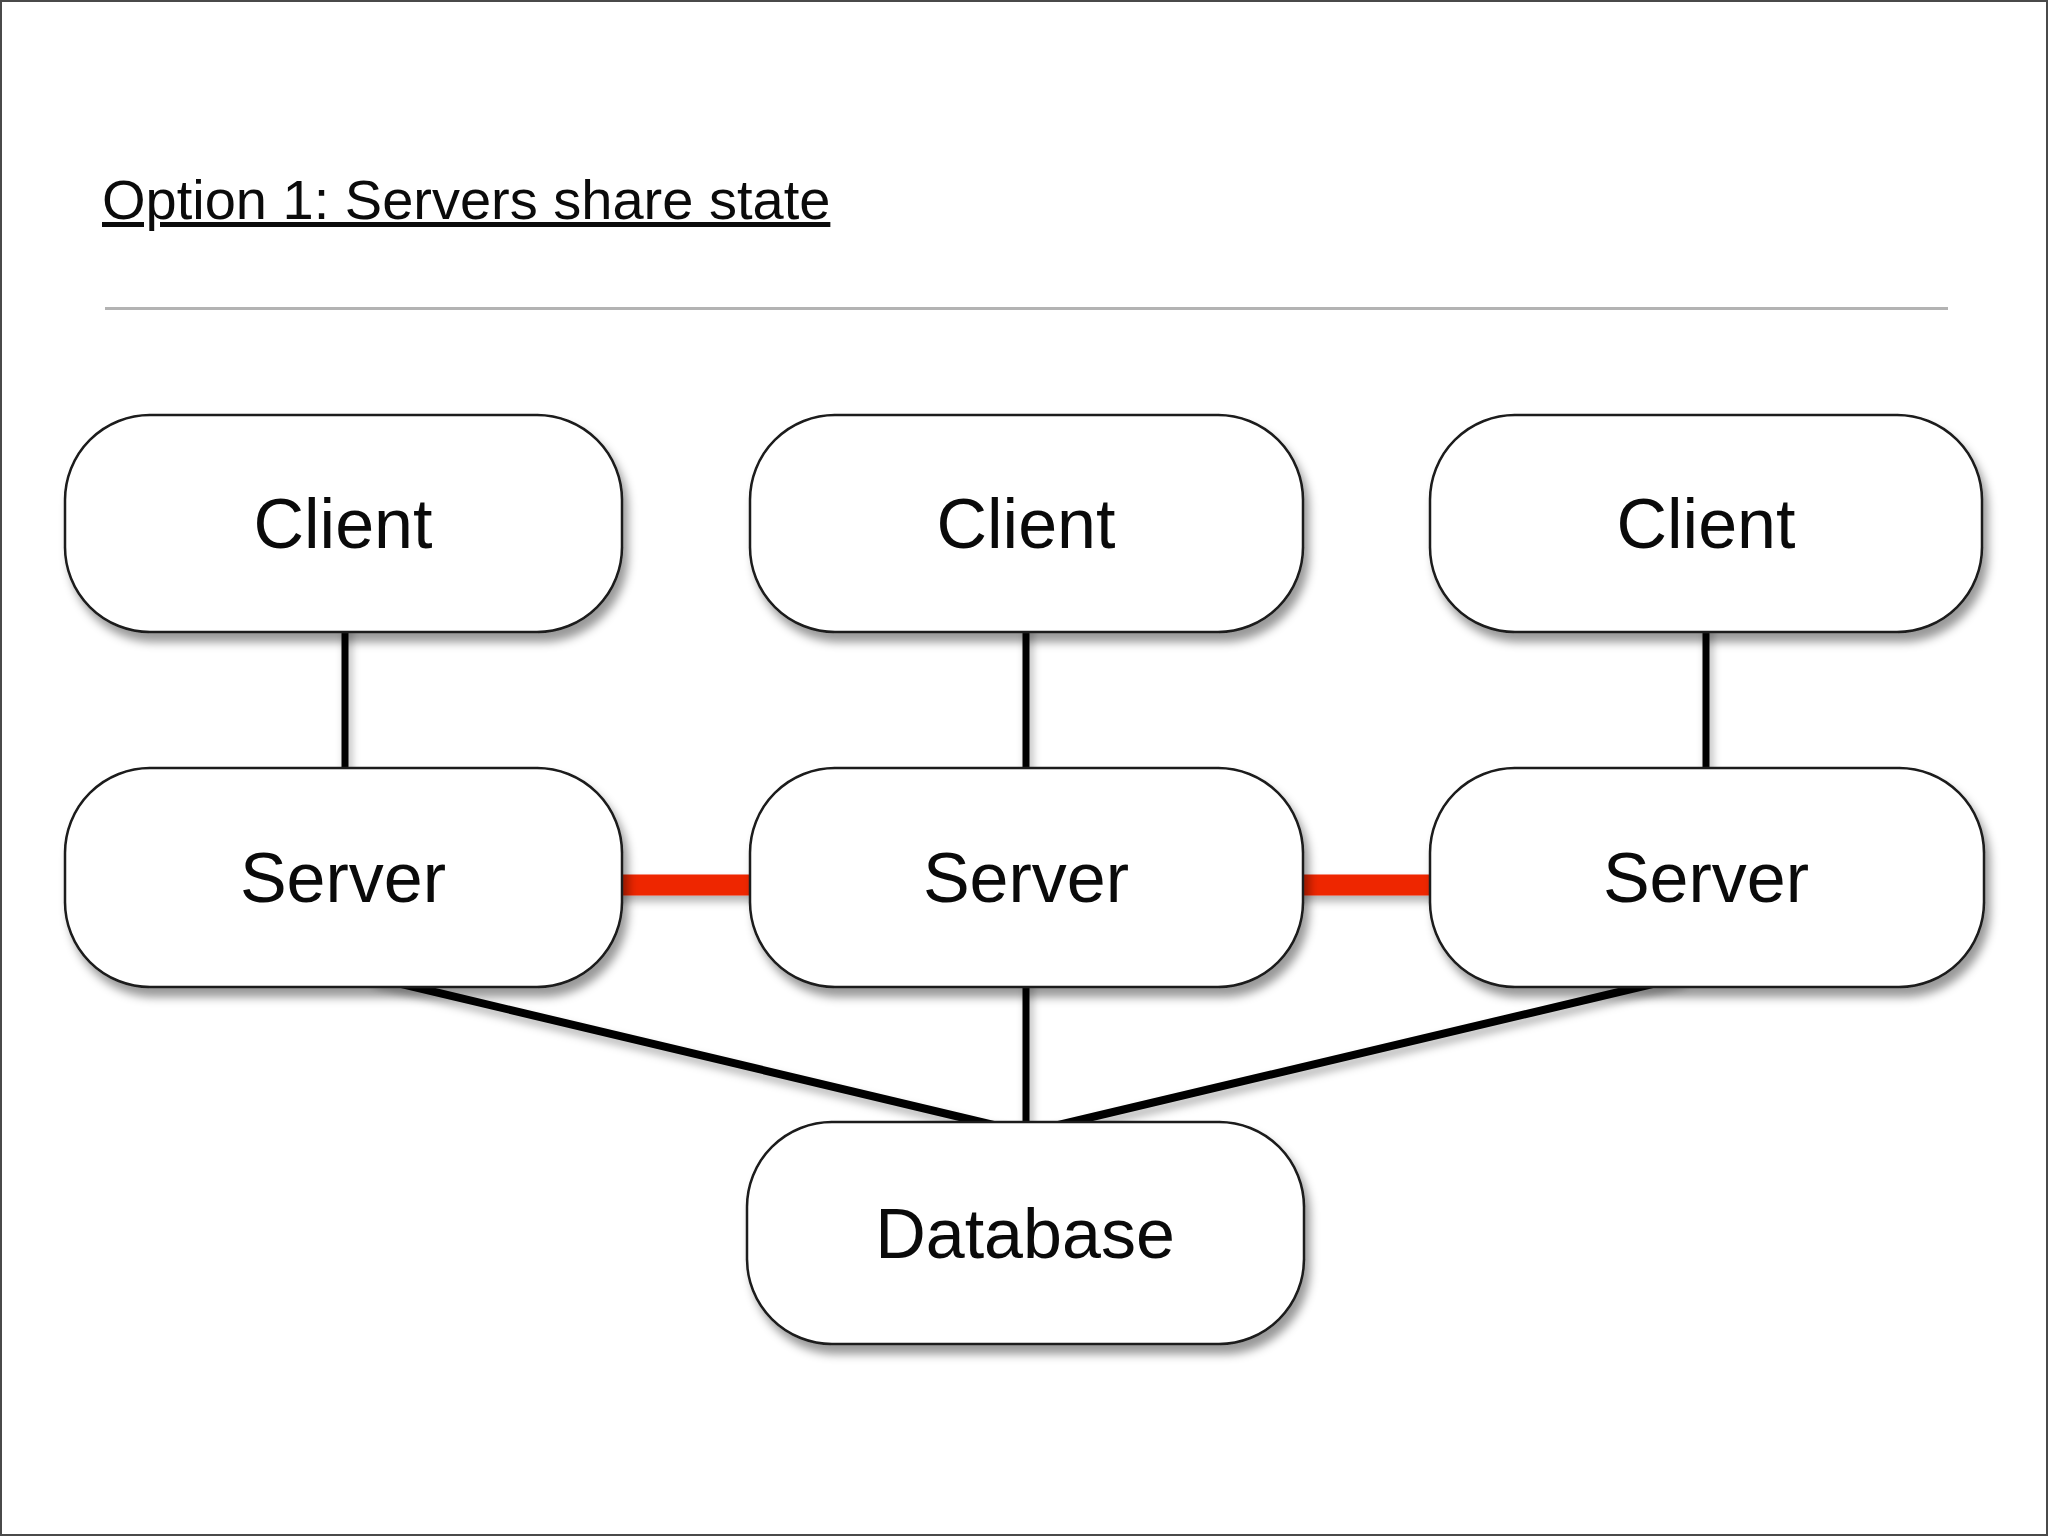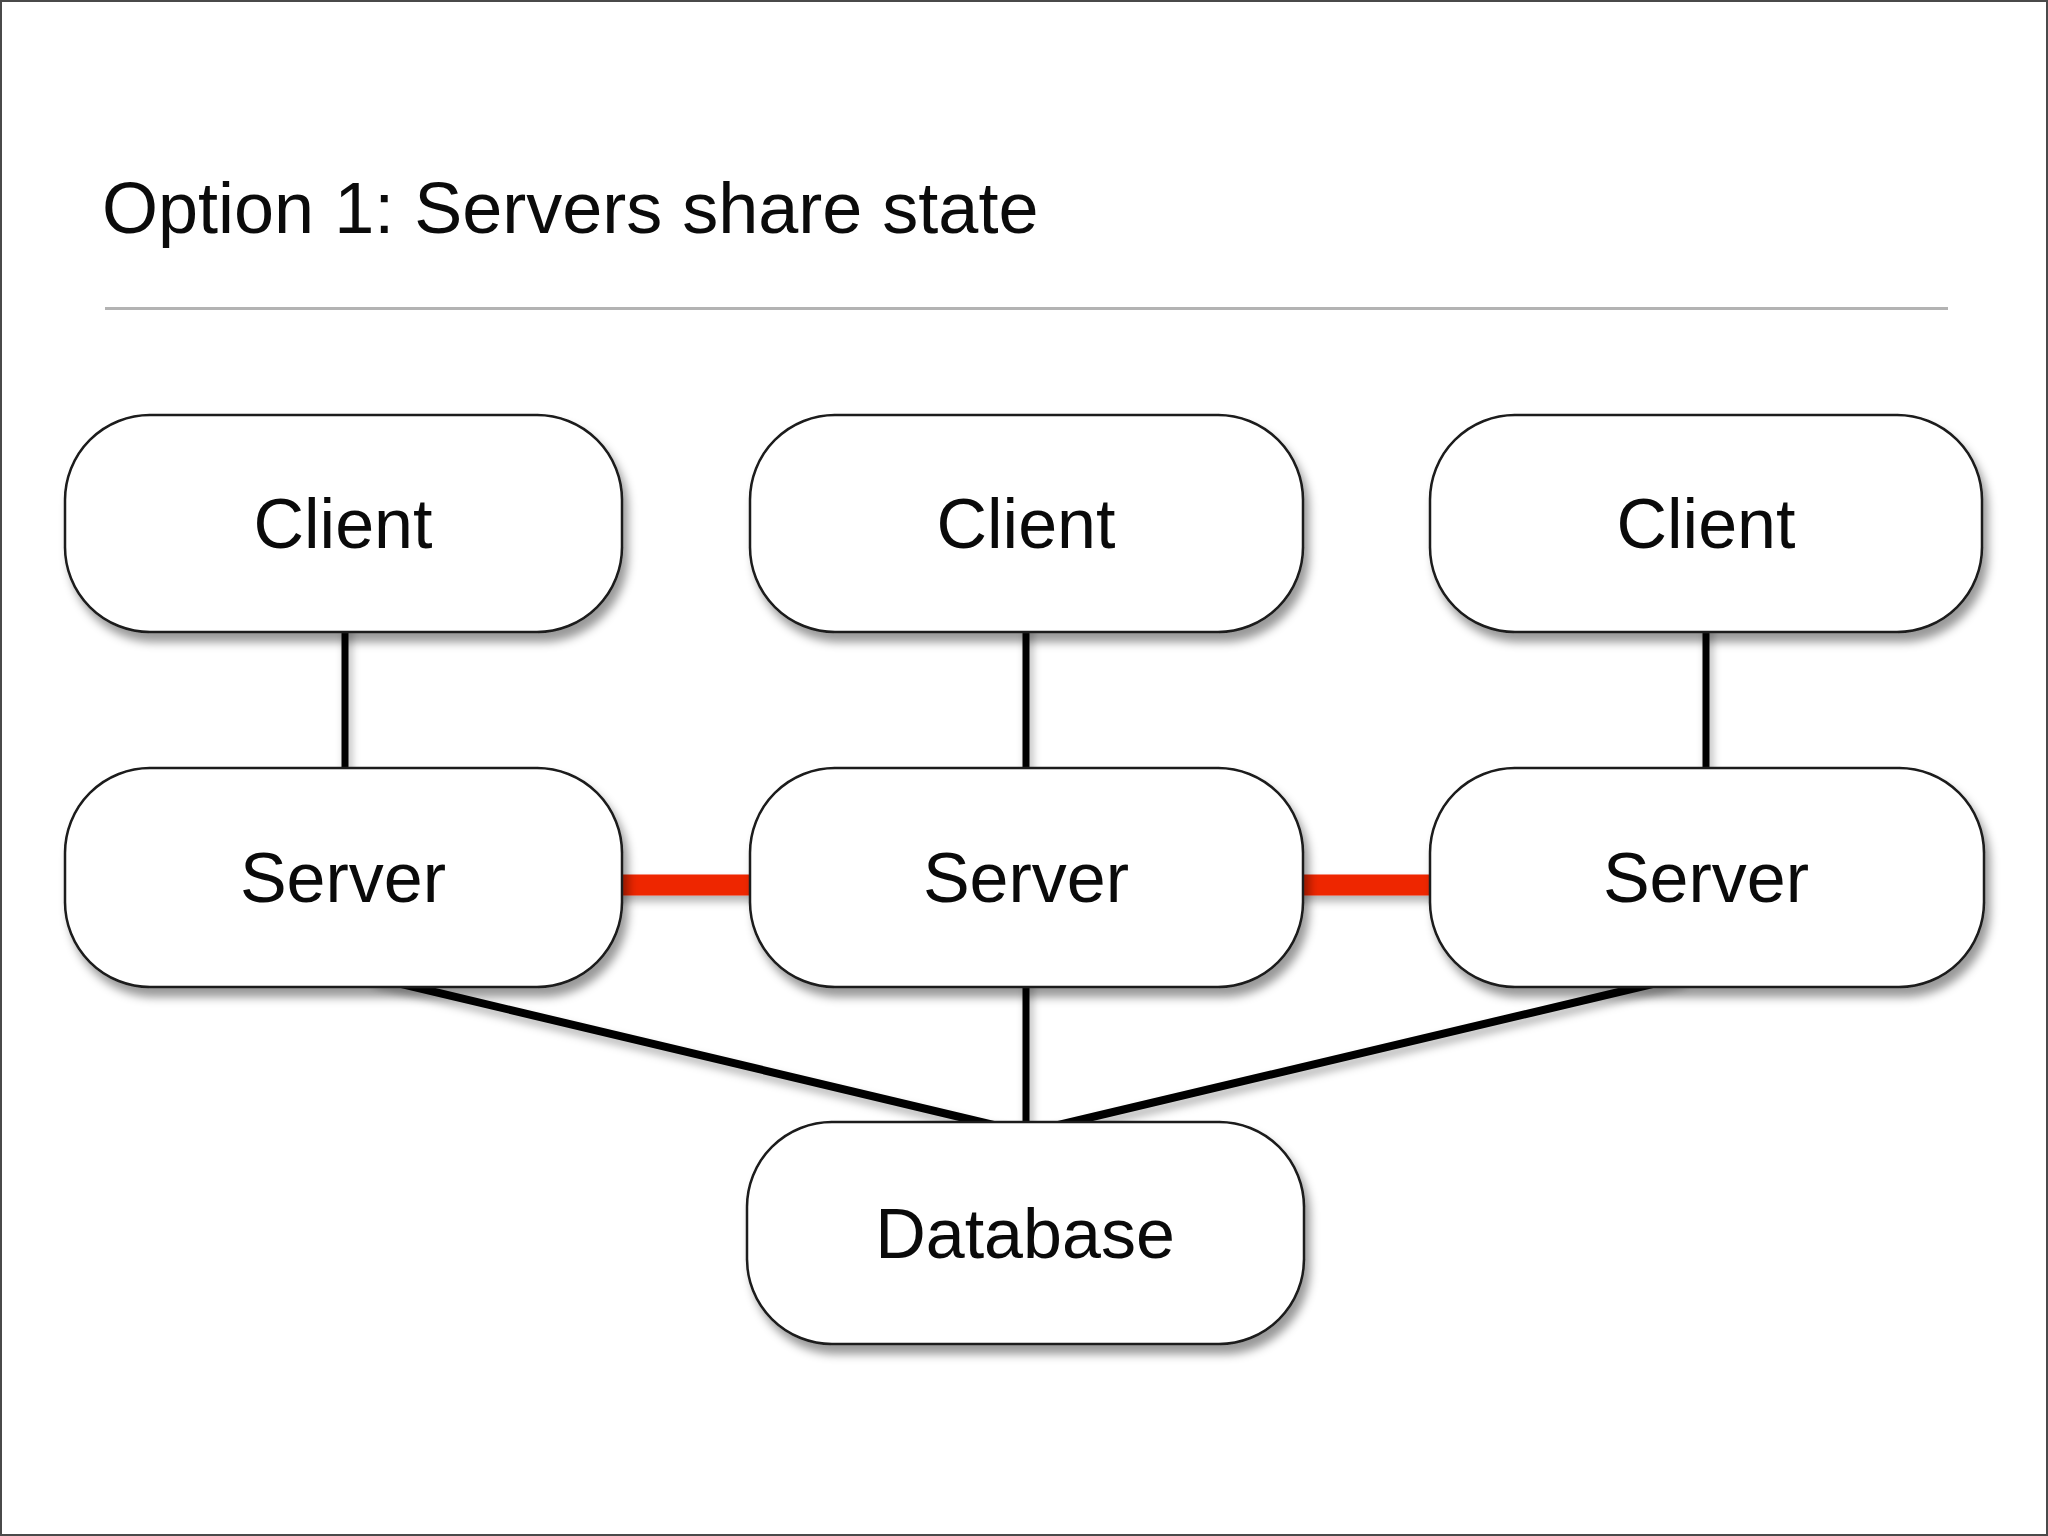--- a/index.html
+++ b/index.html
@@ -10,26 +10,27 @@
     box-sizing: border-box;
     border: 2px solid #4a4a4a;
     background: #ffffff;
     font-family: "Liberation Sans", sans-serif;
     overflow: hidden;
   }
   .title {
     position: absolute;
     left: 100px;
     top: 170px;
-    font-size: 72px;
+    font-size: 56px;
     line-height: 1.0;
     font-weight: 400;
     color: #0b0b0b;
     letter-spacing: 0px;
     white-space: nowrap;
+    text-decoration: underline;
   }
   .divider {
     position: absolute;
     left: 103px;
     top: 305px;
     width: 1843px;
     height: 3px;
     background: #b3b3b3;
   }
   .diagram {

